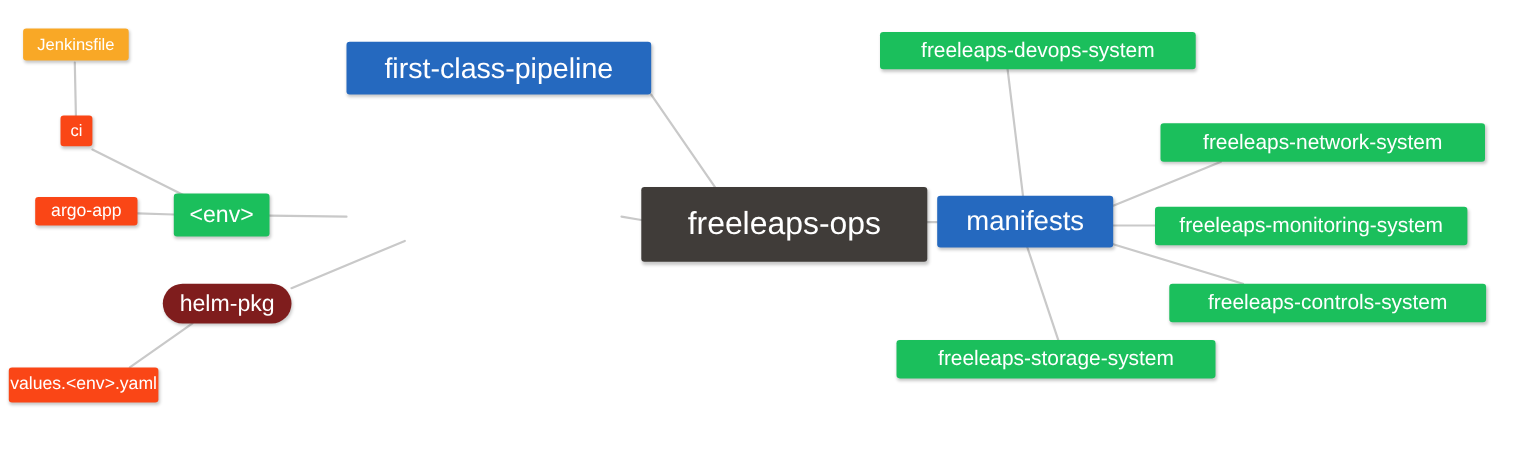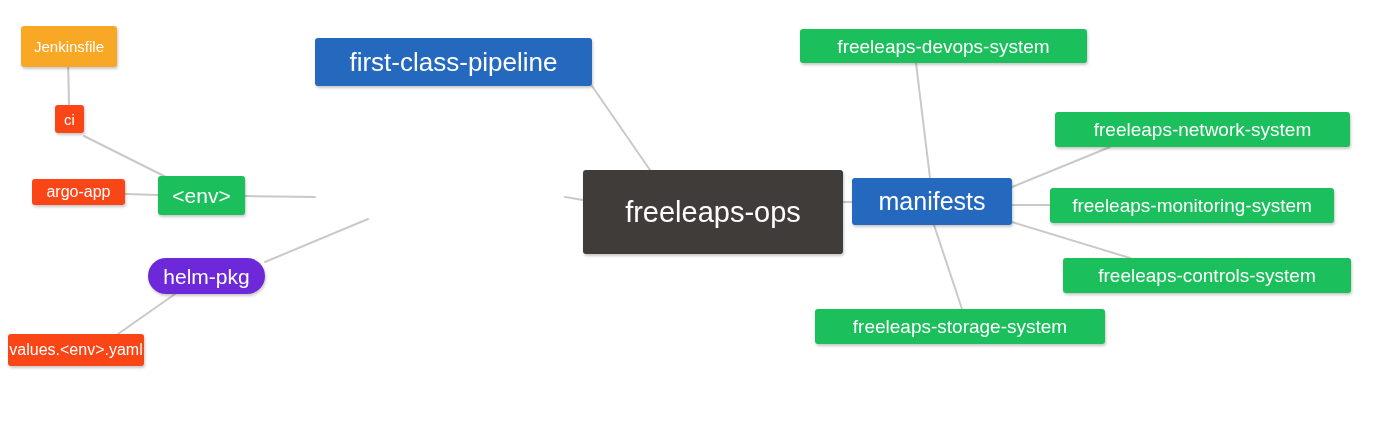--- a/index.html
+++ b/index.html
@@ -56,42 +56,42 @@
       <line x1="84" y1="136" x2="168" y2="178" stroke="#c9c9c9" stroke-width="2" stroke-linecap="round"></line>
       <line x1="125" y1="194" x2="158" y2="195" stroke="#c9c9c9" stroke-width="2" stroke-linecap="round"></line>
       <line x1="68" y1="57" x2="69" y2="105" stroke="#c9c9c9" stroke-width="2" stroke-linecap="round"></line>
       <line x1="118" y1="334" x2="175" y2="294" stroke="#c9c9c9" stroke-width="2" stroke-linecap="round"></line>
       <line x1="916" y1="63" x2="930" y2="178" stroke="#c9c9c9" stroke-width="2" stroke-linecap="round"></line>
       <line x1="1012" y1="187" x2="1110" y2="147" stroke="#c9c9c9" stroke-width="2" stroke-linecap="round"></line>
       <line x1="1012" y1="205" x2="1050" y2="205" stroke="#c9c9c9" stroke-width="2" stroke-linecap="round"></line>
       <line x1="1012" y1="222" x2="1130" y2="258" stroke="#c9c9c9" stroke-width="2" stroke-linecap="round"></line>
       <line x1="934" y1="225" x2="962" y2="309" stroke="#c9c9c9" stroke-width="2" stroke-linecap="round"></line>
     </svg>
-<div class="node" style="left: 583px; top: 170px; width: 260px; height: 84px; background: rgb(64, 60, 57); font-size: 29px; color: rgb(255, 255, 255);">
+<div class="node" style="left: 583px; top: 170px; width: 260px; height: 68px; background: rgb(64, 60, 57); font-size: 29px; color: rgb(255, 255, 255);">
       <span class="node-label">freeleaps-ops</span>
     </div>
     <div class="node" style="left: 315px; top: 38px; width: 277px; height: 48px; background: rgb(37, 105, 191); font-size: 26px; color: rgb(255, 255, 255);">
       <span class="node-label">first-class-pipeline</span>
     </div>
     <div class="node" style="left: 852px; top: 178px; width: 160px; height: 47px; background: rgb(37, 105, 191); font-size: 25px; color: rgb(255, 255, 255);">
       <span class="node-label">manifests</span>
     </div>
     <div class="node" style="left: 158px; top: 176px; width: 87px; height: 39px; background: rgb(27, 191, 92); font-size: 21px; color: rgb(255, 255, 255);">
       <span class="node-label">&lt;env&gt;</span>
     </div>
-    <div class="node" style="left: 148px; top: 258px; width: 117px; height: 36px; background: #6d28d9; font-size: 21px; color: rgb(255, 255, 255); border-radius: 18px;">
+    <div class="node" style="left: 148px; top: 258px; width: 117px; height: 36px; background: #7f1d1d; font-size: 21px; color: rgb(255, 255, 255); border-radius: 18px;">
       <span class="node-label">helm-pkg</span>
     </div>
     <div class="node" style="left: 55px; top: 105px; width: 29px; height: 28px; background: rgb(250, 70, 22); font-size: 15px; color: rgb(255, 255, 255);">
       <span class="node-label">ci</span>
     </div>
     <div class="node" style="left: 32px; top: 179px; width: 93px; height: 26px; background: rgb(250, 70, 22); font-size: 16px; color: rgb(255, 255, 255);">
       <span class="node-label">argo-app</span>
     </div>
-    <div class="node" style="left: 21px; top: 26px; width: 96px; height: 41px; background: rgb(249, 168, 38); font-size: 15px; color: rgb(255, 255, 255);">
+    <div class="node" style="left: 21px; top: 26px; width: 96px; height: 29px; background: rgb(249, 168, 38); font-size: 15px; color: rgb(255, 255, 255);">
       <span class="node-label">Jenkinsfile</span>
     </div>
     <div class="node" style="left: 8px; top: 334px; width: 136px; height: 32px; background: rgb(250, 70, 22); font-size: 16px; color: rgb(255, 255, 255);">
       <span class="node-label">values.&lt;env&gt;.yaml</span>
     </div>
     <div class="node" style="left: 800px; top: 29px; width: 287px; height: 34px; background: rgb(27, 191, 92); font-size: 19px; color: rgb(255, 255, 255);">
       <span class="node-label">freeleaps-devops-system</span>
     </div>
     <div class="node" style="left: 1055px; top: 112px; width: 295px; height: 35px; background: rgb(27, 191, 92); font-size: 19px; color: rgb(255, 255, 255);">
       <span class="node-label">freeleaps-network-system</span>

